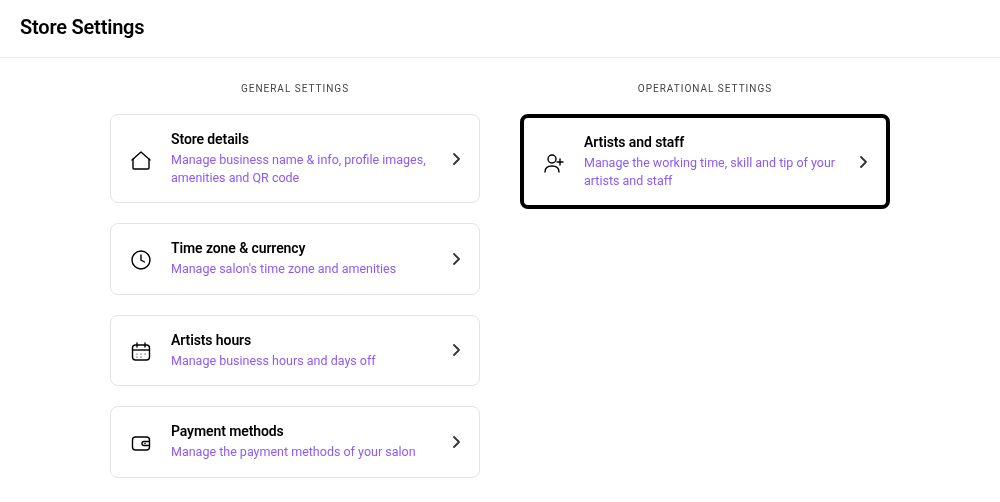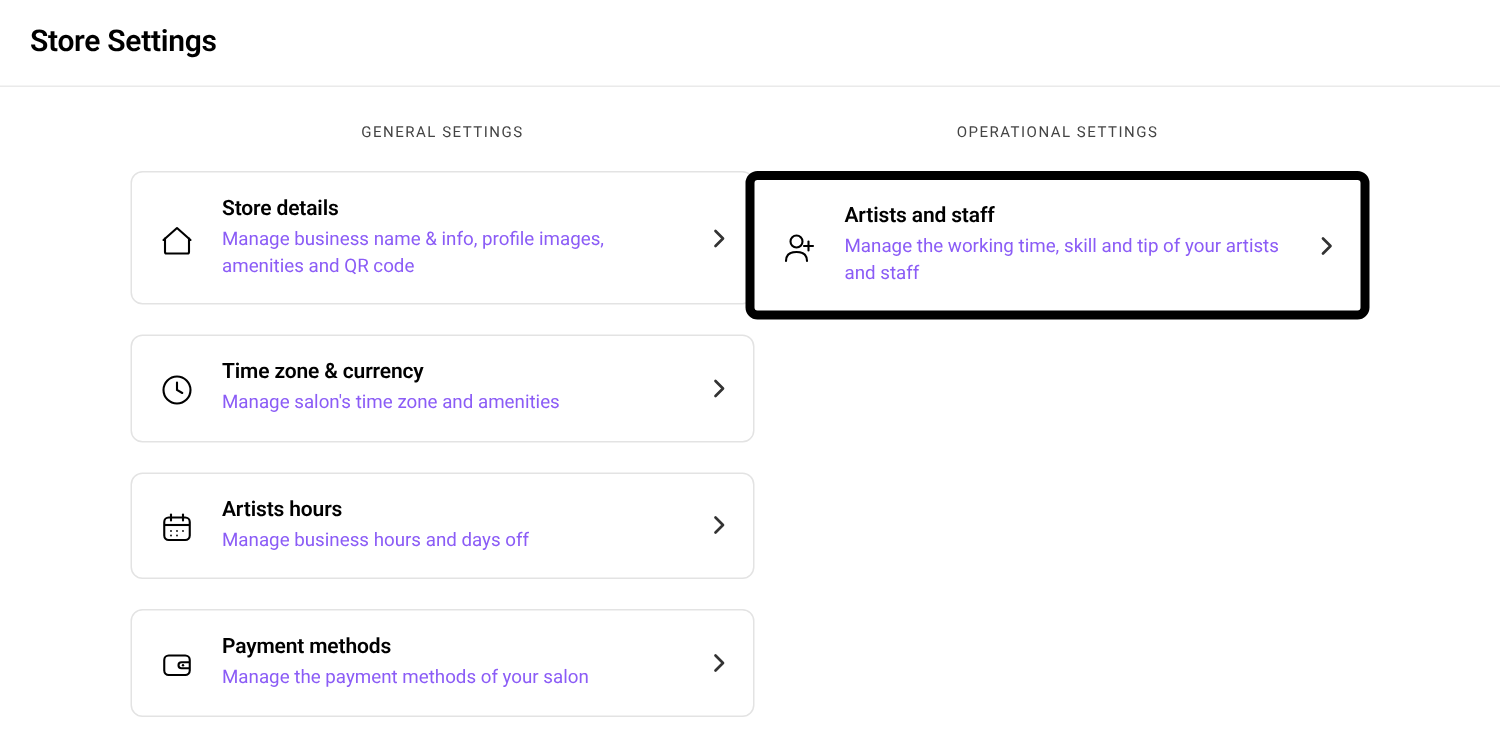--- a/index.html
+++ b/index.html
@@ -30,33 +30,33 @@
       width: 370px;
     }
     .section-heading {
       font-size: 10px;
       letter-spacing: 1px;
       color: #444;
       margin-bottom: 20px;
       text-align: center;
     }
     .card {
-      width: 416px;
+      width: 370px;
       border: 1px solid #e3e3e3;
       border-radius: 8px;
       padding: 16px 16px;
       display: flex;
       align-items: center;
       gap: 16px;
       margin-bottom: 20px;
       cursor: pointer;
       background: #fff;
     }
     .card.highlight {
-      border: 6px solid #000000;
+      border: 4px solid #000000;
     }
     .icon-wrap {
       width: 28px;
       display: flex;
       align-items: flex-start;
       justify-content: center;
       flex-shrink: 0;
       padding-top: 3px;
     }
     .icon-wrap svg {

